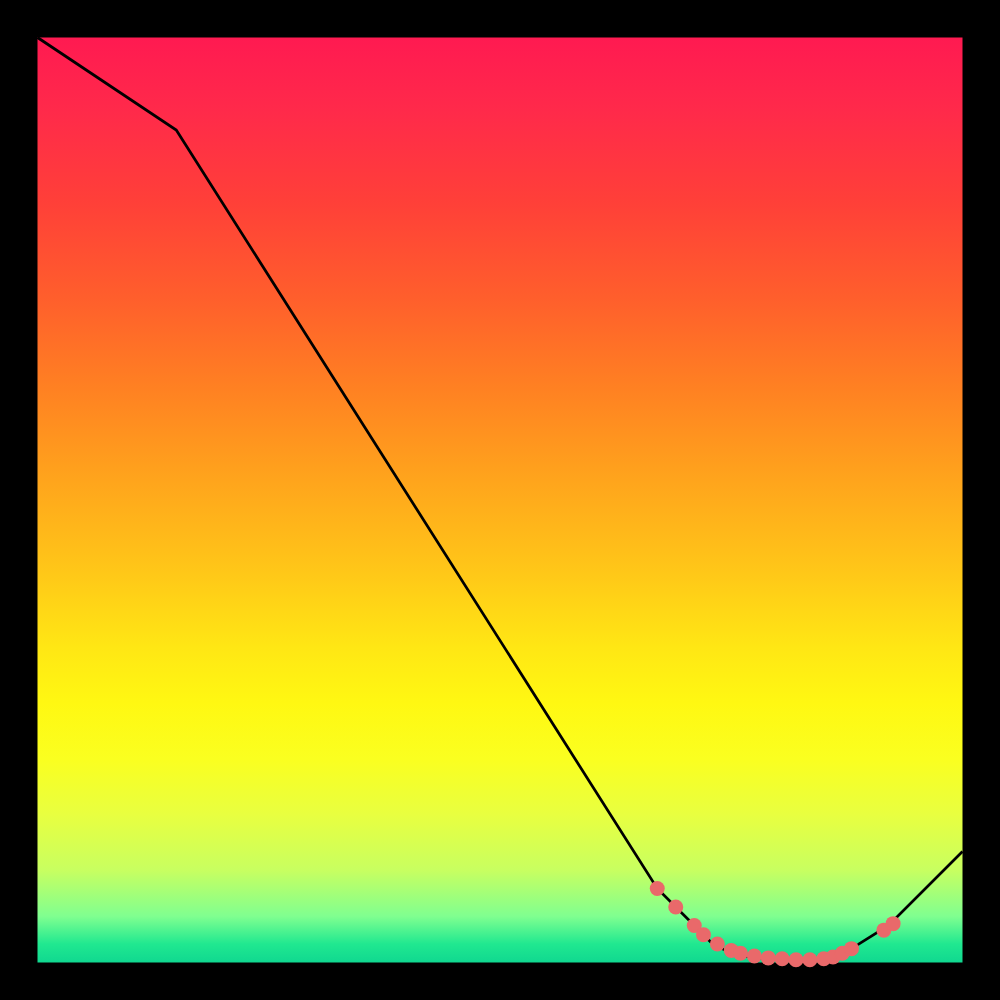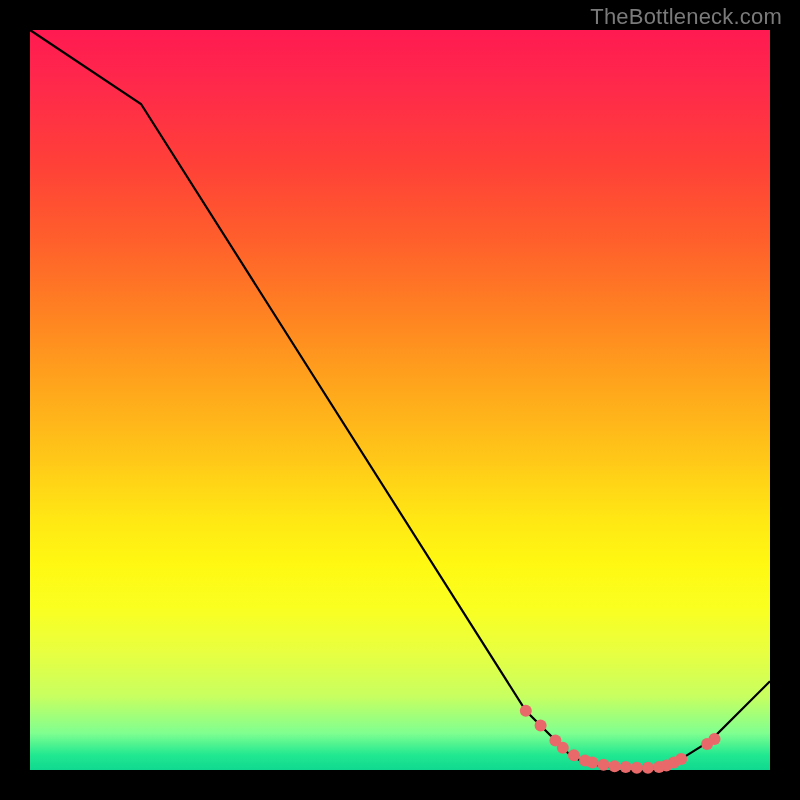--- a/index.html
+++ b/index.html
@@ -59,21 +59,20 @@
     top: 0;
     width: 740px;
     height: 740px;
     overflow: visible;
   }
 </style>
 </head>
 <body>
 
 <div class="frame">
-  <div class="watermark">TheBottleneck.com</div>
 
   <div class="plot">
     <svg class="curve" viewBox="0 0 740 740">
       <path d="M0.0 0.0 L111.0 74.0 L495.8 680.8 L532.8 717.8 L540.2 725.2 L547.6 728.9 L555.0 732.6 L569.8 735.6 L584.6 737.0 L599.4 737.8 L614.2 737.8 L629.0 737.0 L636.4 735.6 L643.8 732.6 L651.2 728.9 L680.8 710.4 L740.0 651.2" fill="none" stroke="#000000" stroke-width="2.2"></path>
       <g>
           <circle cx="495.8" cy="680.8" r="6" fill="#e9696a"></circle>
           <circle cx="510.6" cy="695.6" r="6" fill="#e9696a"></circle>
           <circle cx="525.4" cy="710.4" r="6" fill="#e9696a"></circle>
           <circle cx="532.8" cy="717.8" r="6" fill="#e9696a"></circle>
           <circle cx="543.9" cy="725.2" r="6" fill="#e9696a"></circle>

